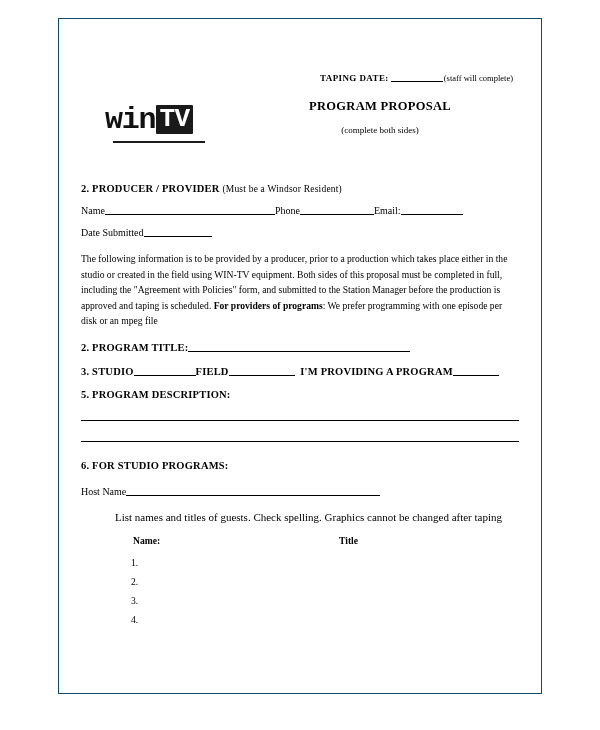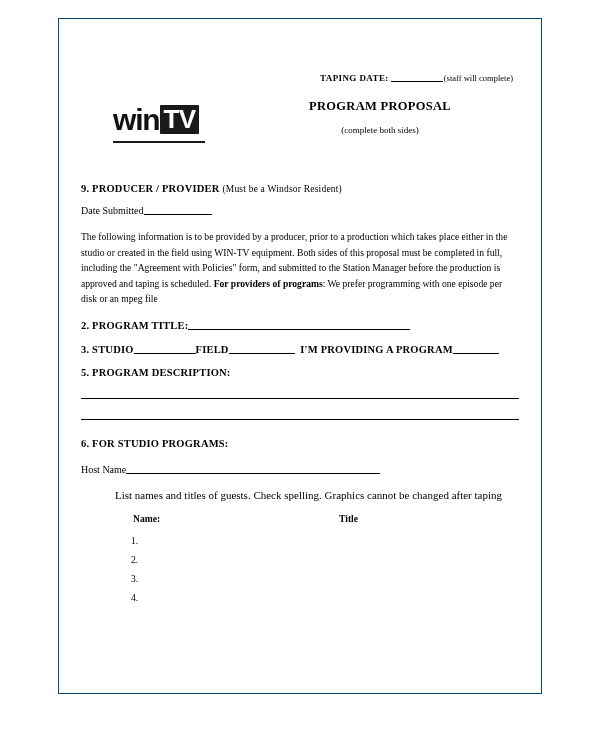--- a/index.html
+++ b/index.html
@@ -62,23 +62,23 @@
   }
 
   
   .header {
     position: relative;
     margin-top: 14px;
     height: 72px;
   }
   .logo {
     position: absolute;
-    left: 32px;
+    left: 24px;
     top: 8px;
-    font-family: Liberation Sans, sans-serif;
+    font-family: Liberation Mono, monospace;
     font-weight: bold;
     font-size: 30px;
     letter-spacing: -1.2px;
     line-height: 1;
     color: #111;
     white-space: nowrap;
   }
   .logo .tv {
     display: inline-block;
     background: #1a1a1a;
@@ -215,24 +215,27 @@
           <span>win</span><span class="tv">TV</span>
         </div>
         <div class="logo-underline"></div>
         <div class="title-block">
           <div class="title-line">PROGRAM PROPOSAL</div>
           <div class="subtitle">(complete both sides)</div>
         </div>
       </div>
 
       <div class="sec">
-        <span>9.  PRODUCER / PROVIDER</span>
+        <span>2.  PRODUCER / PROVIDER</span>
         <span class="note">(Must be a Windsor Resident)</span>
       </div>
 
+      <div class="field-row">
+        <span>Name</span><span class="ul" style="width:170px"></span><span>Phone</span><span class="ul" style="width:74px"></span><span>Email:</span><span class="ul" style="width:62px"></span>
+      </div>
 
       <div class="field-row">
         <span>Date Submitted</span><span class="ul" style="width:68px"></span>
       </div>
 
       <div class="para">
         <span>The following information is to be provided by a producer, prior to a production which takes place either in the studio or created in the field using WIN-TV equipment. Both sides of this proposal must be completed in full, including the "Agreement with Policies" form, and submitted to the Station Manager before the production is approved and taping is scheduled.</span>
         <b>For providers of programs</b><span>: We prefer programming with one episode per disk or an mpeg file</span>
       </div>
 

